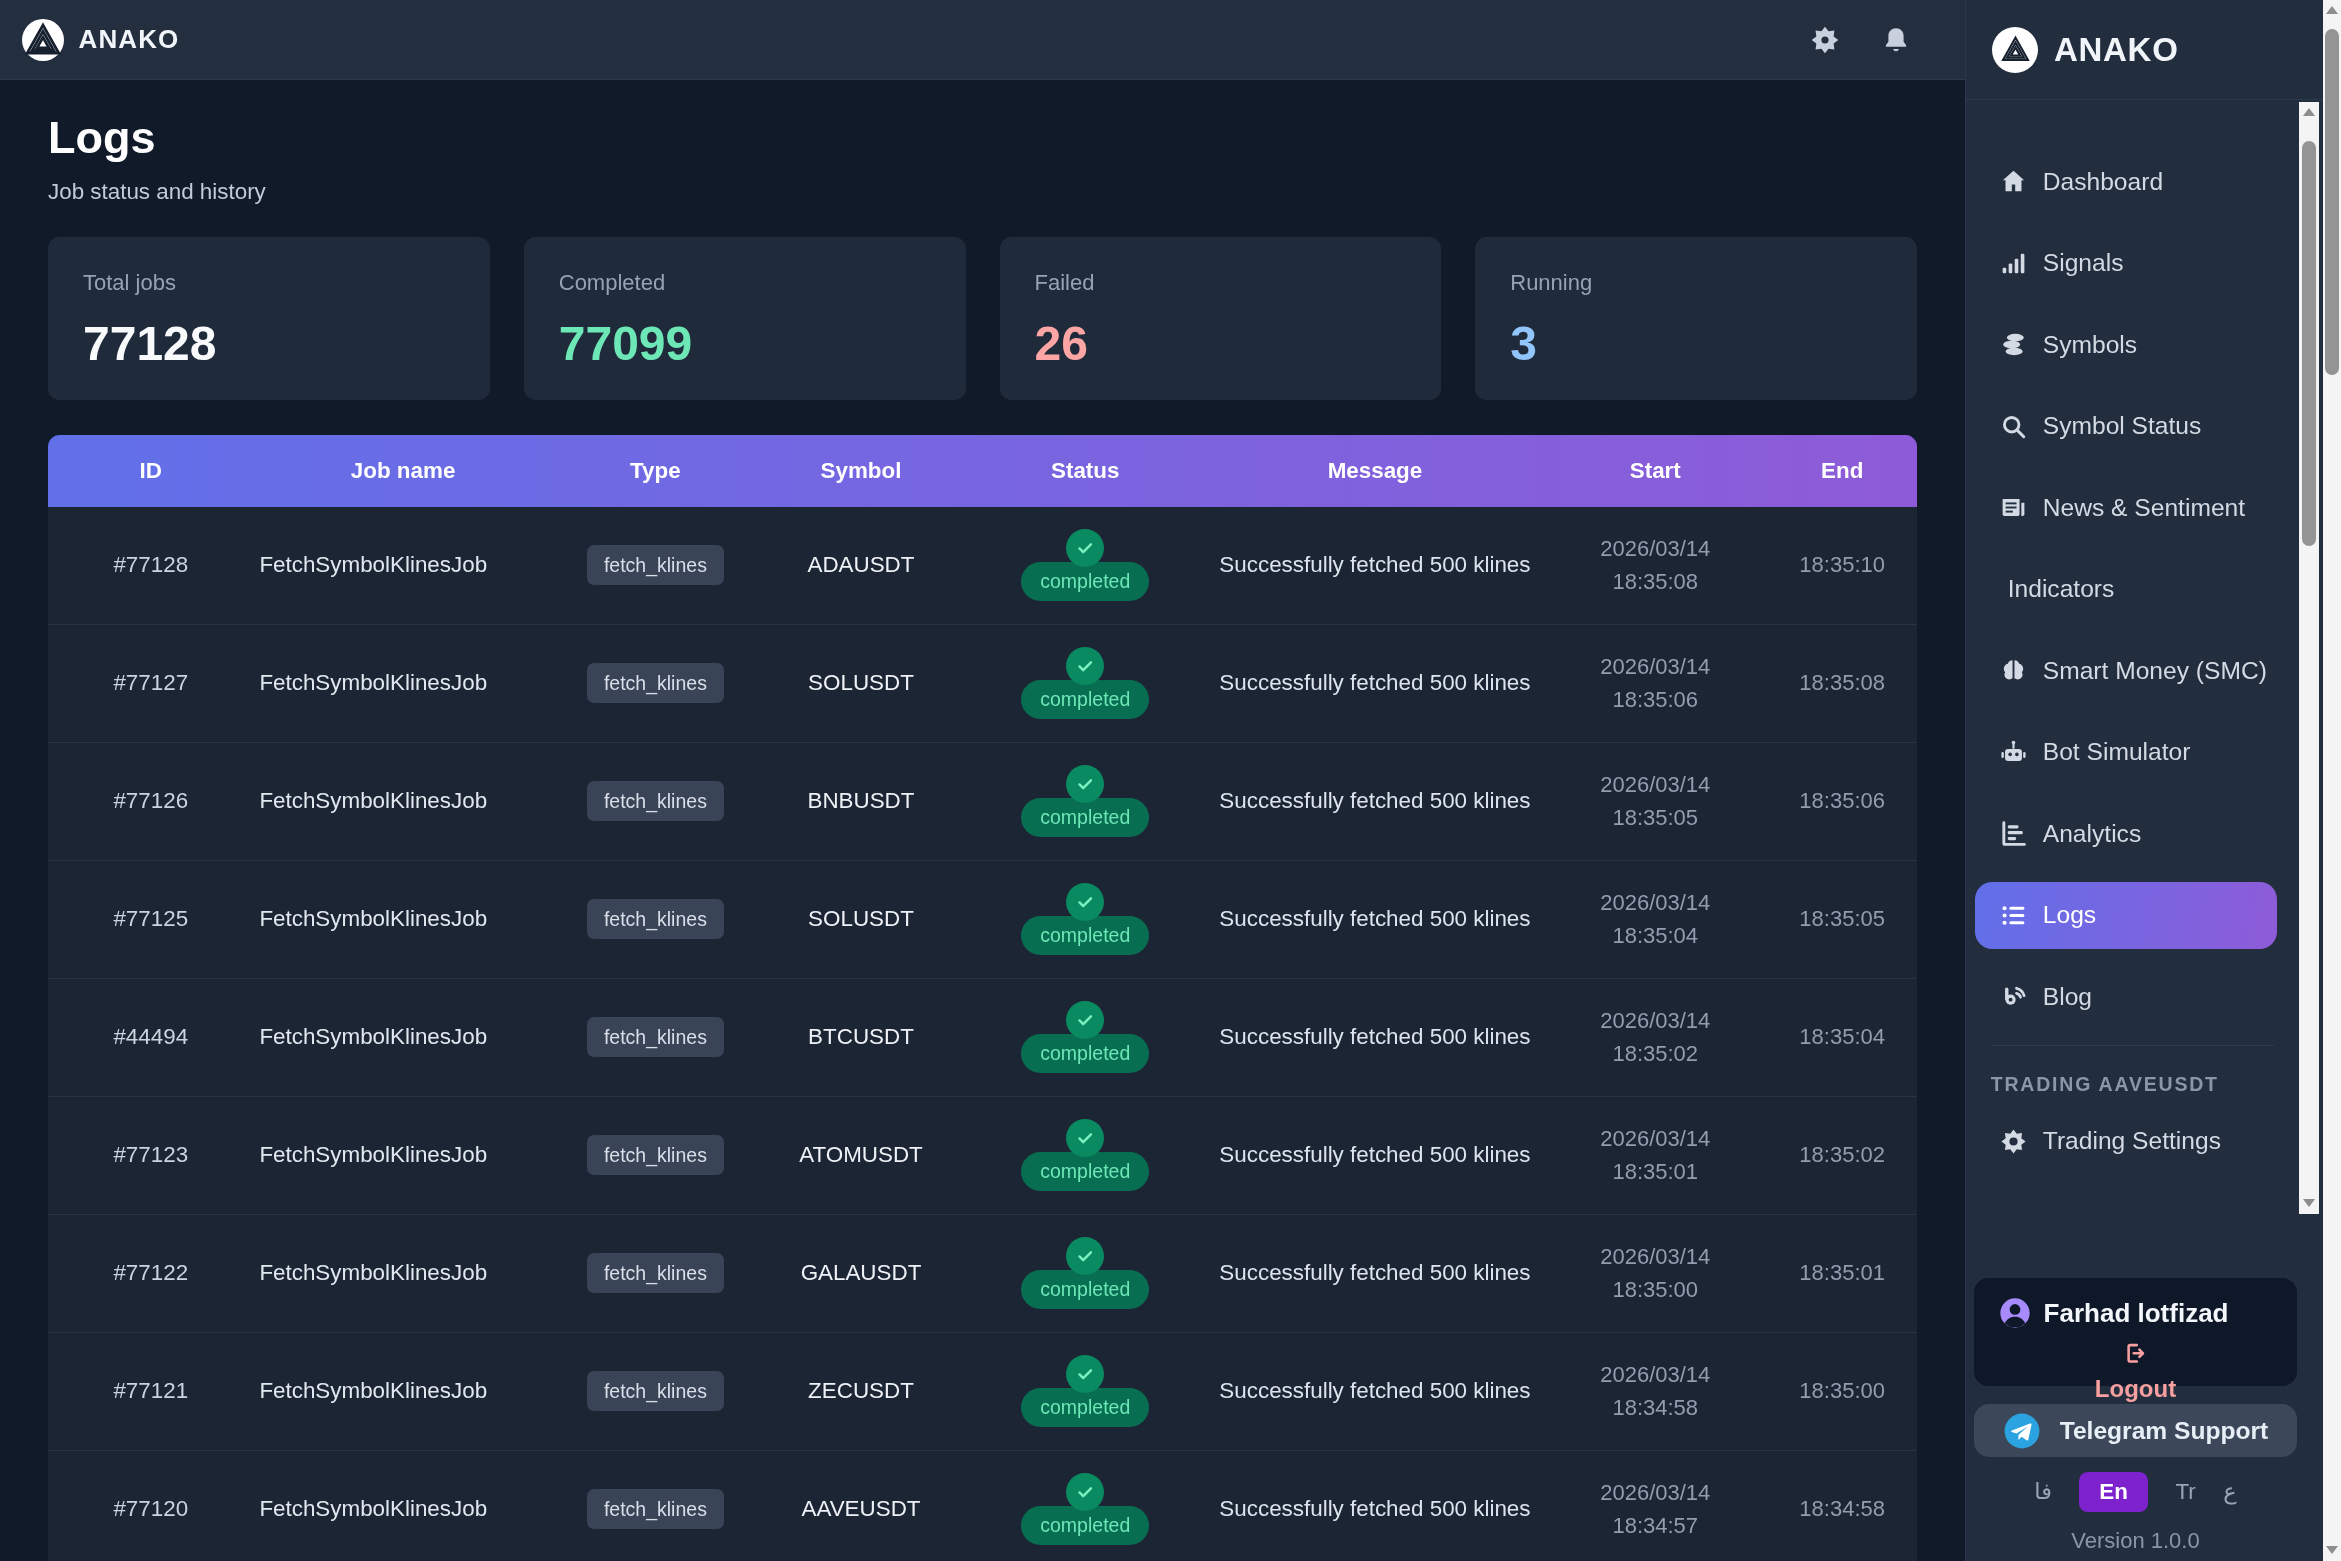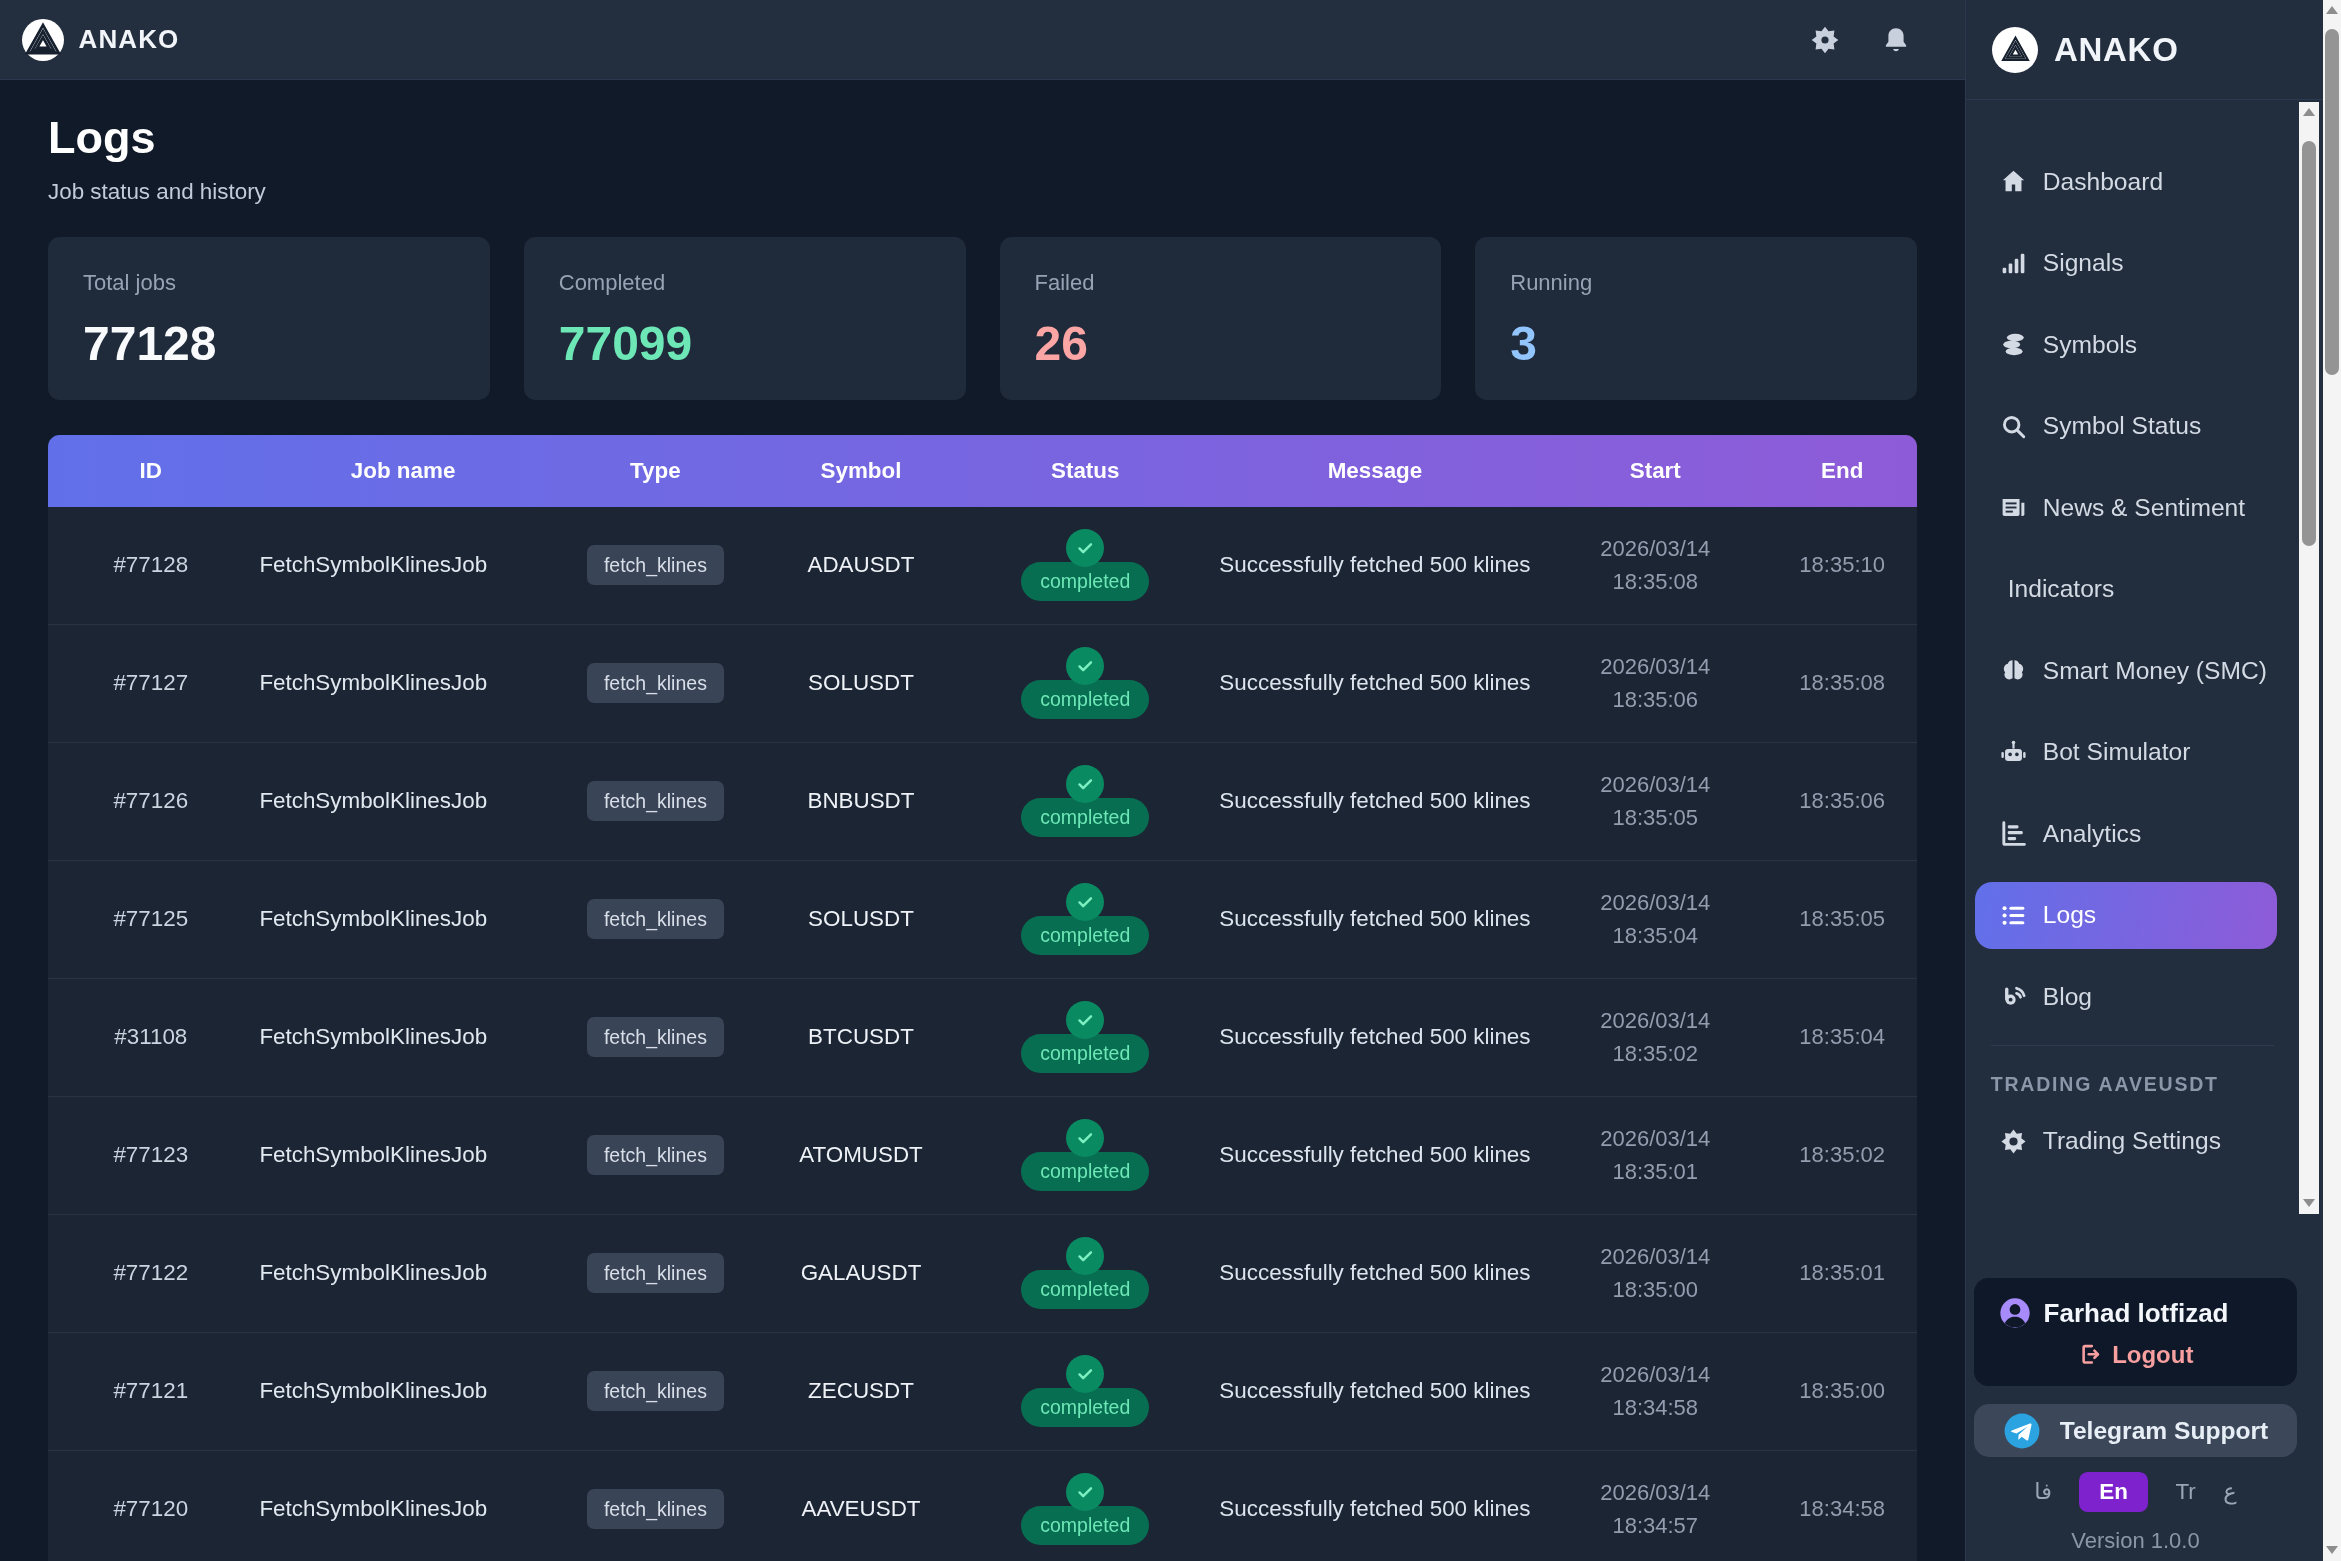--- a/index.html
+++ b/index.html
@@ -98,21 +98,21 @@
   .nav-section-label { margin:27.5px 0 0 16px; font-size:19.5px; font-weight:bold; letter-spacing:1.8px; color:#8b97a8; }
   .nav-section-items .nav-item { margin-top:11.6px; }
 
   .sb-bottom { position:absolute; left:8px; top:1278px; width:323px; }
   .user-card { background:#0f1828; border-radius:14.5px; height:108px; padding:19px 24.6px; }
   .user-row { display:flex; align-items:center; gap:13px;text-align:center; }
   .user-row .icon { width:32px; height:32px; }
   .user-name { font-size:26px; font-weight:bold; color:#f3f6fa; }
   .logout-row {
     margin-top:11.6px; display:flex; align-items:center; justify-content:center; gap:10px;
-    color:var(--logout,#f89f9f); font-size:24px; font-weight:bold; cursor:pointer;
+    color:var(--logout,#f89f9f); font-size:24px; font-weight:bold; cursor:pointer;flex-direction:column;
   }
   .logout-row .icon { width:24.6px; height:24.6px; }
   .telegram-btn {
     margin-top:18px; height:53px; background:#3c4859; border-radius:15px;
     display:flex; align-items:center; justify-content:center; gap:19px;
     color:#e8eef6; font-weight:bold; font-size:24.6px; cursor:pointer;
   }
   .telegram-btn .icon { width:38px; height:38px; }
   .langs { margin-top:14.5px; display:flex; align-items:center; justify-content:center; gap:27.5px; }
   .lang { color:#9aa5b5; font-size:22.4px; cursor:pointer; }
@@ -291,21 +291,21 @@
       </div>
     </div>
     <div class="td td-message">Successfully fetched 500 klines</div>
     <div class="td td-start">
       <div>2026/03/14</div>
       <div>18:35:04</div>
     </div>
     <div class="td td-end">18:35:05</div>
   </div>
           <div class="trow">
-    <div class="td td-id">#31108</div>
+    <div class="td td-id">#44494</div>
     <div class="td td-job">FetchSymbolKlinesJob</div>
     <div class="td"><span class="badge-type">fetch_klines</span></div>
     <div class="td td-symbol">BTCUSDT</div>
     <div class="td">
       <div class="status-wrap">
         <div class="check-circle">
           <span class="icon">
                     <svg viewBox="0 0 24 24" xmlns="http://www.w3.org/2000/svg" fill="none" stroke="#7df0c2" stroke-width="2.7" stroke-linecap="round" stroke-linejoin="round">
                       <path d="M6 12.5l4 4L18.5 8"></path>
                     </svg>

